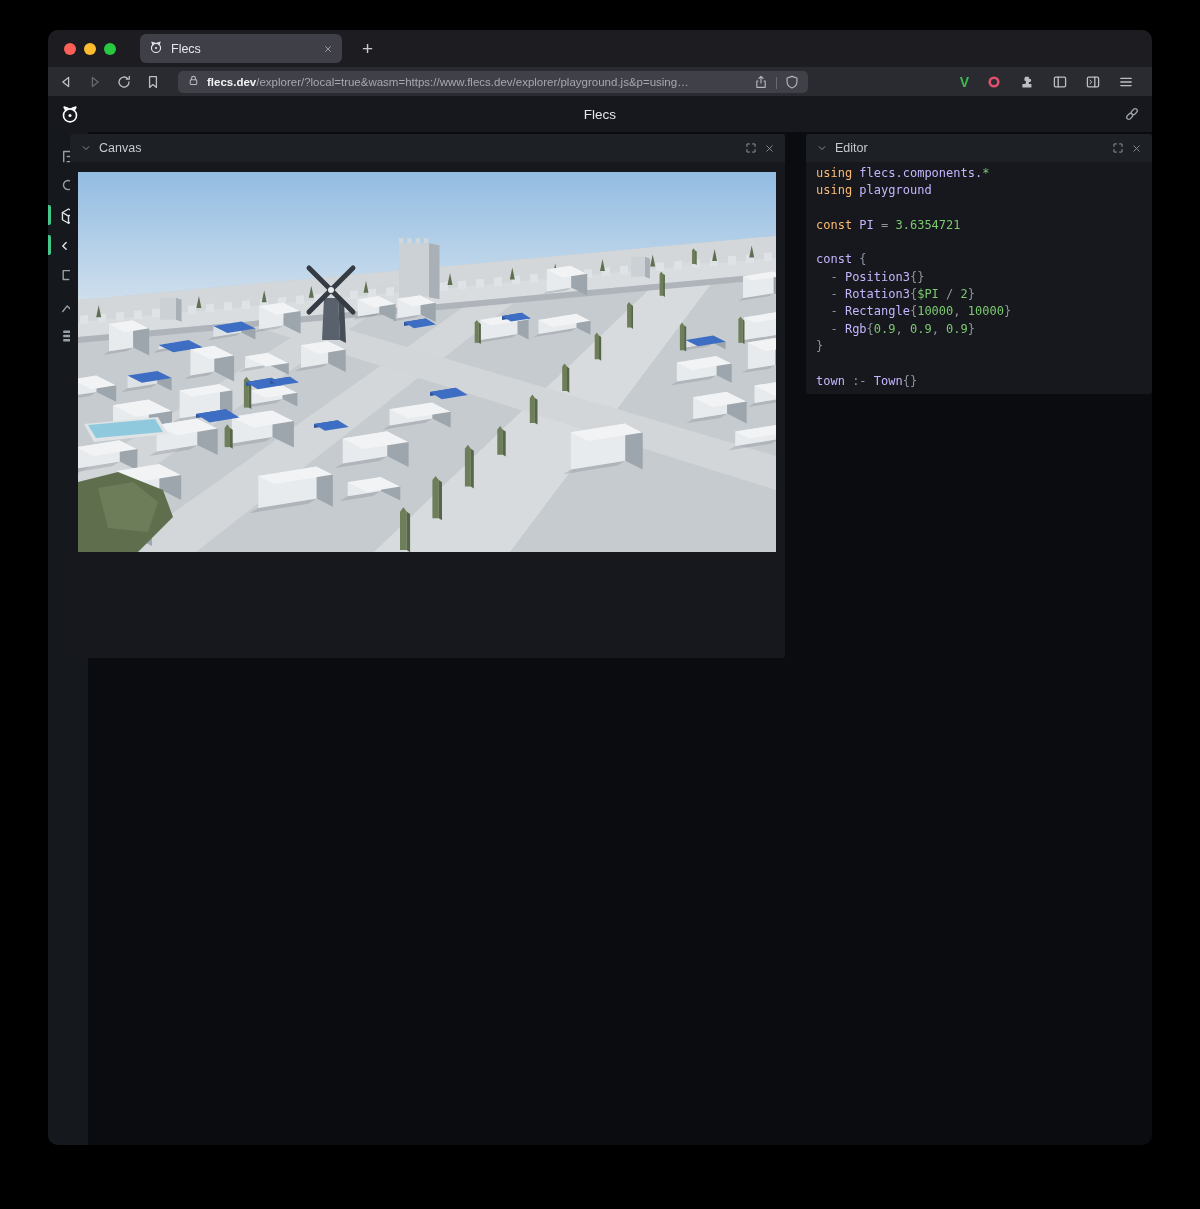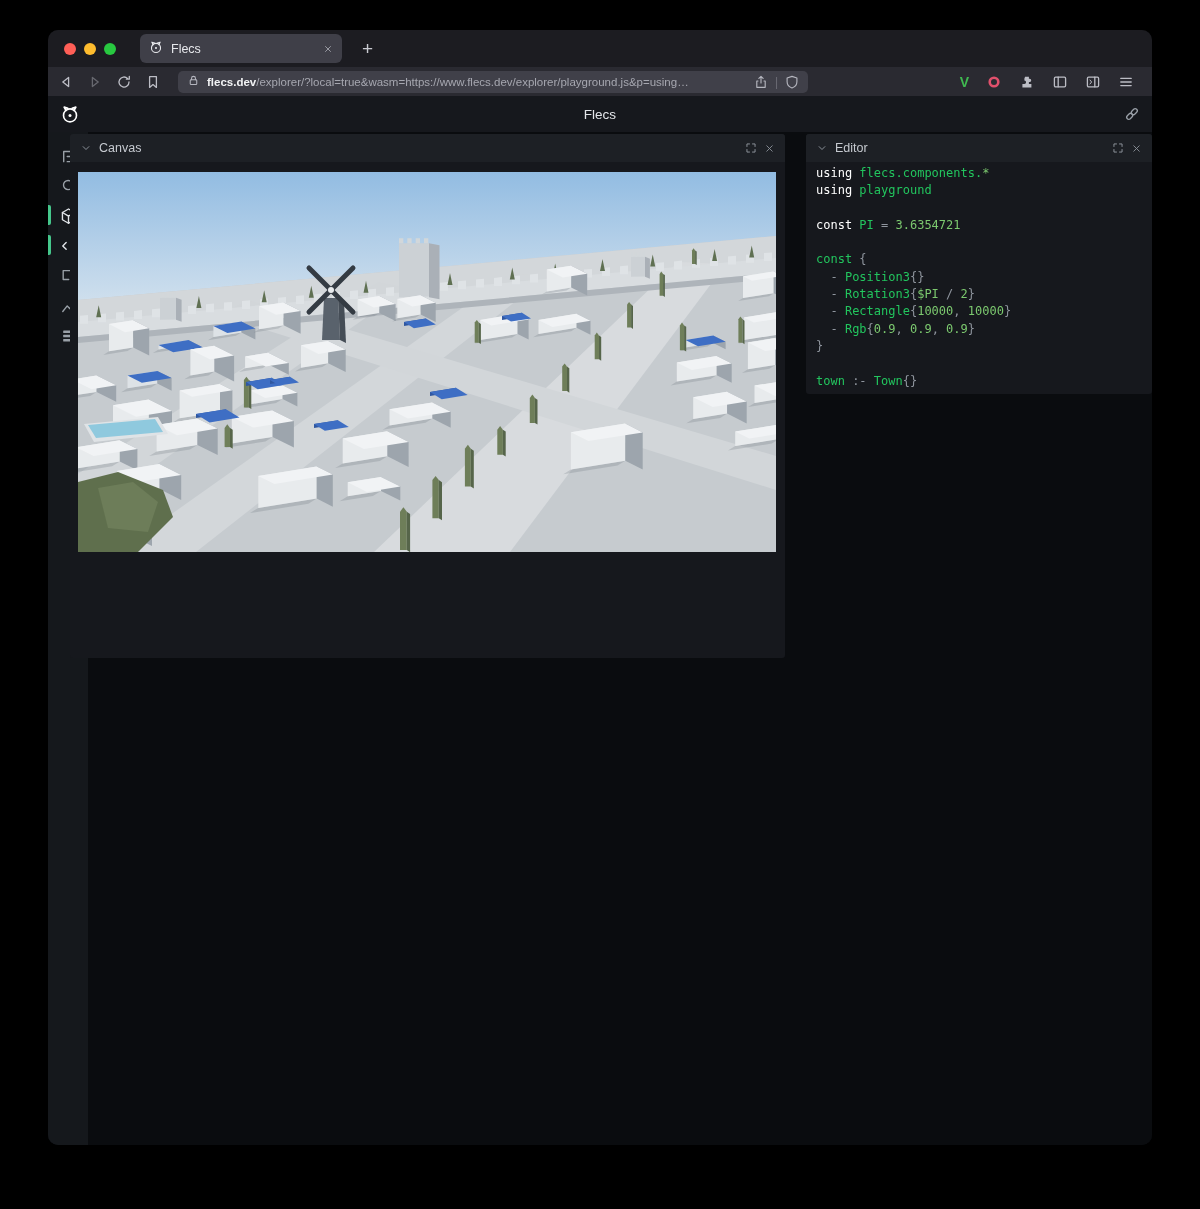--- a/index.html
+++ b/index.html
@@ -38,22 +38,22 @@
   .rail-ind{position:absolute;left:0;top:5px;width:3px;height:20px;background:#45c78b;border-radius:0 2px 2px 0}
   .panel{position:absolute;background:#16181d;border-radius:3px;overflow:hidden}
   .panel-head{height:28px;display:flex;align-items:center;gap:7px;padding:0 10px;background:#1d2025;color:#c6cad0;font-size:12.5px}
   .panel-head .grow{flex:1}
   .phead-ic{color:#8d939b;display:flex;cursor:pointer}
   .canvas-panel{left:22px;top:2px;width:715px;height:524px}
   .editor-panel{left:758px;top:2px;width:346px;height:260px}
   .scene{position:absolute;left:8px;top:38px;width:698px;height:380px;background:#c6cbcf;overflow:hidden;cursor:grab}
   .code{padding:3px 10px;font-family:"DejaVu Sans Mono",monospace;font-size:12px;line-height:17.3px}
   .code-line{white-space:pre;min-height:17.3px}
-  .tok-kw{color:#ffffff}
-  .tok-id{color:#22c55e}
+  .tok-kw{color:#fdba74}
+  .tok-id{color:#c4b5fd}
   .tok-p{color:#8f959e}
   .tok-num{color:#7cc96f}
 </style>
 </head>
 <body>
 
 <div class="window">
 
   <div class="titlebar">
     <div class="traffic">

